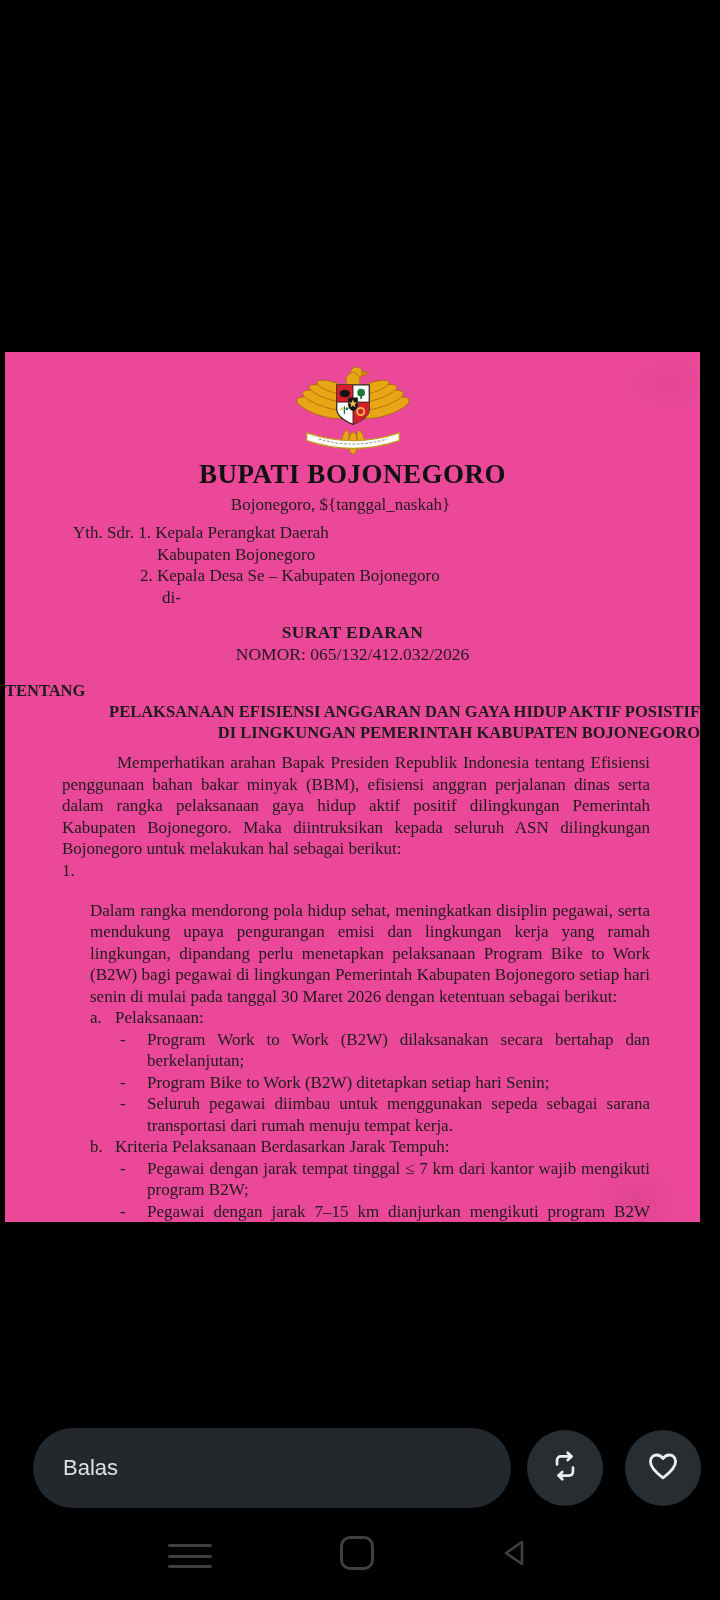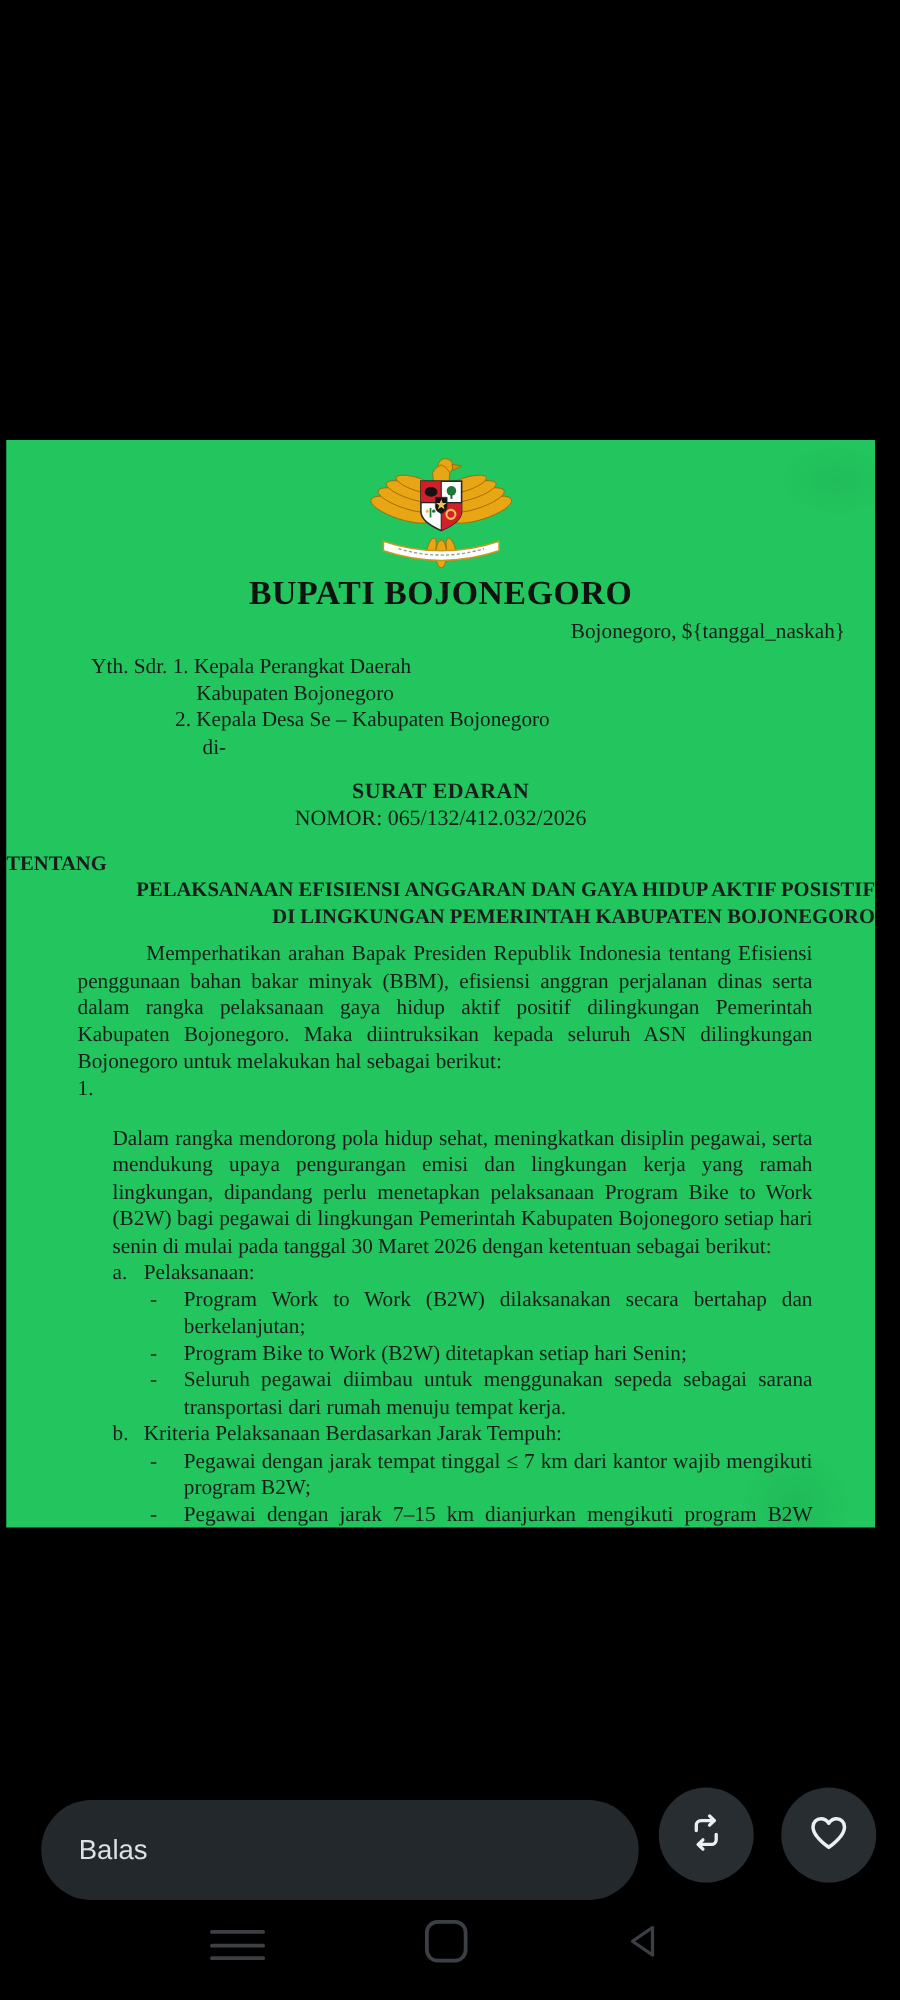--- a/index.html
+++ b/index.html
@@ -1,29 +1,29 @@
 <!DOCTYPE html>
 <html><head>
 <meta charset="utf-8">
 <style>
   html,body{margin:0;padding:0;background:#000;}
   .screen{position:relative;width:720px;height:1600px;background:#000;overflow:hidden;
           font-family:"Liberation Sans",sans-serif;}
 
   
   .document{position:absolute;top:352px;left:5px;width:695px;height:870px;
-            background:#22c55e;overflow:hidden;color:#1c1c1c;
+            background:#ec4899;overflow:hidden;color:#1c1c1c;
             font-family:"Liberation Serif",serif;}
   .watermark-tr{position:absolute;top:2px;right:-14px;width:90px;height:60px;border-radius:50%;
             background:radial-gradient(closest-side,rgba(0,0,0,0.045),rgba(0,0,0,0));}
   .watermark-br{position:absolute;bottom:-26px;right:18px;width:90px;height:90px;border-radius:50%;
             background:radial-gradient(closest-side,rgba(0,0,0,0.06),rgba(0,0,0,0));}
   .emblem-wrap{text-align:center;padding-top:2px;line-height:0;}
   .letterhead{text-align:center;font-size:27px;font-weight:bold;letter-spacing:.5px;color:#111;margin-top:2px;}
-  .date-line{text-align:right;padding-right:24px;font-size:17px;margin-top:5px;}
+  .date-line{text-align:center;padding-right:24px;font-size:17px;margin-top:5px;}
   .recipient{font-size:17px;line-height:21.5px;margin-top:7px;}
   .rl1{margin-left:68px;}
   .rl2{margin-left:152px;}
   .rl3{margin-left:135px;}
   .rl4{margin-left:157px;}
   .rl5{margin-left:174px;font-weight:bold;text-decoration:underline;letter-spacing:.3px;}
   .se-title{text-align:center;font-size:17.5px;font-weight:bold;letter-spacing:.4px;margin-top:14px;}
   .se-number{text-align:center;font-size:17.5px;margin-top:1px;}
   .tentang{text-align:left;font-size:16.5px;font-weight:600;margin-top:15px;line-height:21px;}
   .about-line{text-align:right;font-size:16.5px;font-weight:600;line-height:21px;}
@@ -33,21 +33,21 @@
   .num-col{flex:0 0 28px;}
   .num-body{flex:1;text-align:justify;margin-top:40px;}
   .sub-head{display:flex;}
   .sub-label{flex:0 0 25px;}
   .dash-row{display:flex;margin-left:30px;}
   .dash-col{flex:0 0 27px;}
   .dash-text{flex:1;text-align:justify;}
 
   
   .reply-bar{position:absolute;left:0;top:1428px;width:720px;height:80px;}
-  .reply-input{position:absolute;left:33px;top:12px;width:478px;height:80px;border-radius:40px;
+  .reply-input{position:absolute;left:33px;top:0;width:478px;height:80px;border-radius:40px;
                background:#23282c;color:#dde1e5;font-size:22px;line-height:80px;
                padding-left:30px;box-sizing:border-box;}
   .circle-btn{position:absolute;top:2px;width:76px;height:76px;border-radius:50%;
               background:#282d31;display:flex;align-items:center;justify-content:center;}
   .btn-repost{left:527px;}
   .btn-like{left:625px;}
 
   
   .nav-bar{position:absolute;left:0;top:1528px;width:720px;height:72px;}
   .nav-menu{position:absolute;left:168px;top:16px;width:44px;height:24px;

